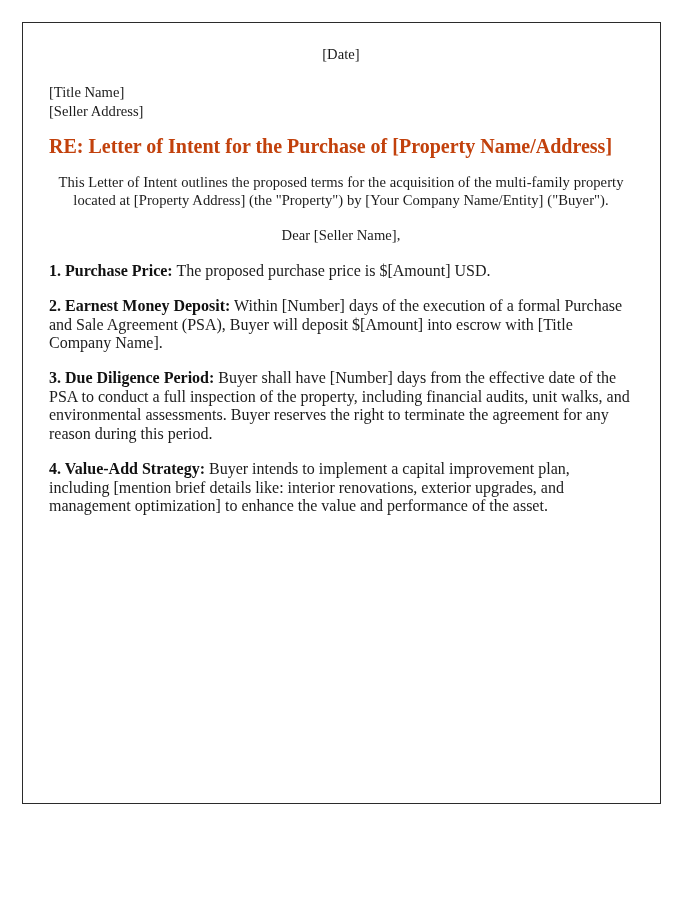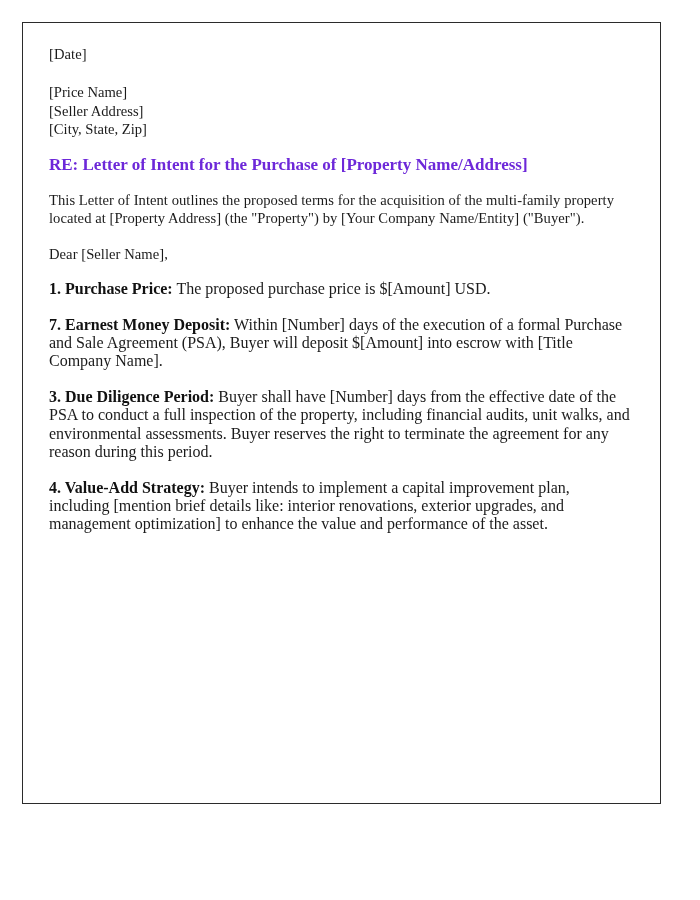--- a/index.html
+++ b/index.html
@@ -29,21 +29,21 @@
   }
 
   #letter-body {
     padding: 22px 27px 0 26px;
   }
 
   .para {
     font-size: 14.6px;
     line-height: 18.4px;
     margin: 0 0 17px 0;
-    text-align: left;
+    text-align: center;
     color: #1b1b1b;
     letter-spacing: 0.05px;
   }
 
   
   .addr-line {
     font-size: 14.6px;
     line-height: 18.4px;
     margin: 0;
     color: #1b1b1b;
@@ -51,24 +51,24 @@
   #address-block {
     margin: 0 0 17px 0;
   }
 
   #date-line {
     margin-bottom: 20px;
   }
 
   .subject {
     font-weight: bold;
-    font-size: 17px;
+    font-size: 20px;
     line-height: 18.4px;
     margin: 0 0 17px 0;
-    color: #6d28d9;
+    color: #c2410c;
   }
 
   .clause {
     font-size: 16px;
     line-height: 18.4px;
     margin: 0 0 17px 0;
     color: #1b1b1b;
   }
   .clause-label {
     font-weight: bold;
@@ -84,37 +84,36 @@
 </style>
 </head>
 <body>
 
 <div id="document-page">
   <div id="letter-body">
 
     <p class="para" id="date-line">[Date]</p>
 
     <div id="address-block">
-      <p class="addr-line">[Price Name]</p>
+      <p class="addr-line">[Title Name]</p>
       <p class="addr-line">[Seller Address]</p>
-      <p class="addr-line">[City, State, Zip]</p>
     </div>
 
     <p class="subject">RE: Letter of Intent for the Purchase of [Property Name/Address]</p>
 
     <p class="para">This Letter of Intent outlines the proposed terms for the acquisition of the multi-family property located at [Property Address] (the "Property") by [Your Company Name/Entity] ("Buyer").</p>
 
     <p class="para">Dear [Seller Name],</p>
 
     <p class="clause">
       <span class="clause-label">1. Purchase Price:</span><span class="clause-text"> The proposed purchase price is $[Amount] USD.</span>
     </p>
 
     <p class="clause">
-      <span class="clause-label">7. Earnest Money Deposit:</span><span class="clause-text"> Within [Number] days of the execution of a formal Purchase and Sale Agreement (PSA), Buyer will deposit $[Amount] into escrow with [Title Company Name].</span>
+      <span class="clause-label">2. Earnest Money Deposit:</span><span class="clause-text"> Within [Number] days of the execution of a formal Purchase and Sale Agreement (PSA), Buyer will deposit $[Amount] into escrow with [Title Company Name].</span>
     </p>
 
     <p class="clause">
       <span class="clause-label">3. Due Diligence Period:</span><span class="clause-text"> Buyer shall have [Number] days from the effective date of the PSA to conduct a full inspection of the property, including financial audits, unit walks, and environmental assessments. Buyer reserves the right to terminate the agreement for any reason during this period.</span>
     </p>
 
 
 
     <p class="clause">
       <span class="clause-label">4. Value-Add Strategy:</span><span class="clause-text"> Buyer intends to implement a capital improvement plan, including [mention brief details like: interior renovations, exterior upgrades, and management optimization] to enhance the value and performance of the asset.</span>

